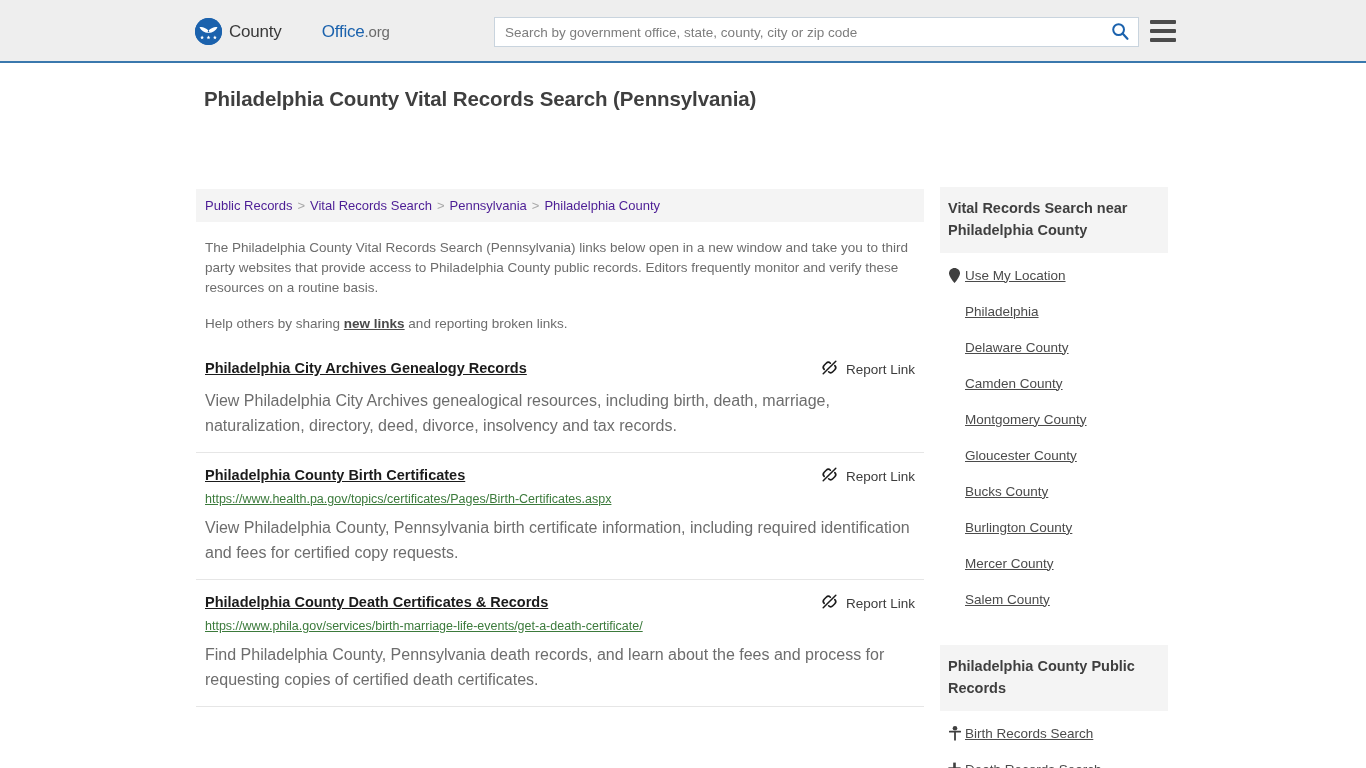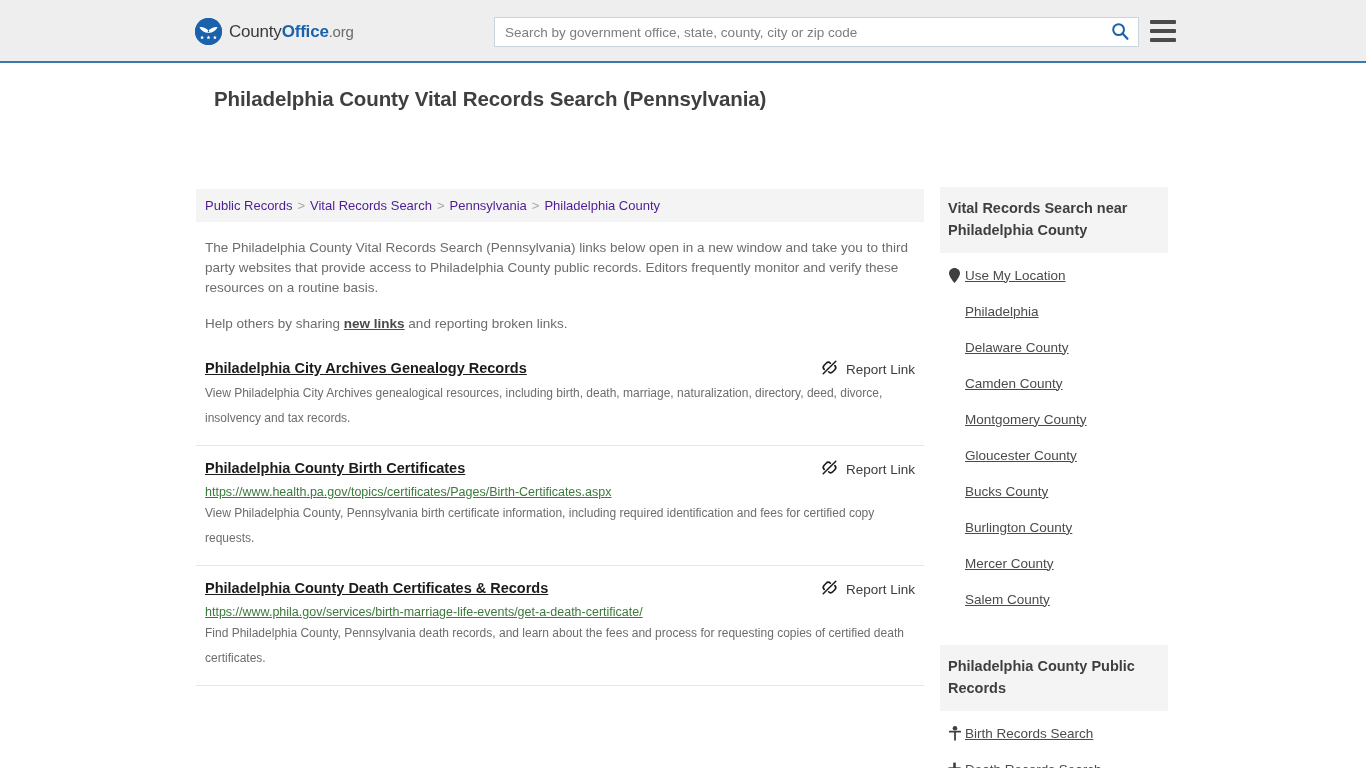--- a/index.html
+++ b/index.html
@@ -40,21 +40,21 @@
     display: block;
     flex: 0 0 auto;
   }
   #brand-text {
     font-size: 17px;
     color: #2b2b2b;
     letter-spacing: -0.2px;
     white-space: nowrap;
   }
   #brand-text .b-county { color: #3a3a3a; }
-  #brand-text .b-office { color: #1b62ad; font-weight: bold; }
+  #brand-text .b-office { color: #1b62ad; font-weight: normal; margin-left: 40px; }
   #brand-text .b-org { color: #6b6b6b; font-size: 15px; }
 
   #search-wrap {
     position: absolute;
     left: 494px;
     top: 17px;
     width: 645px;
     height: 30px;
     background: #ffffff;
     border: 1px solid #c9d4de;
@@ -102,21 +102,21 @@
   }
 
   
   #page {
     position: relative;
     width: 1366px;
   }
 
   #page-title {
     position: absolute;
-    left: 214px;
+    left: 204px;
     top: 24px;
     font-size: 20.5px;
     font-weight: bold;
     color: #3f3f3f;
     letter-spacing: -0.1px;
   }
 
   
   #main-col {
     position: absolute;
@@ -187,24 +187,24 @@
   }
   .result-url {
     display: block;
     font-size: 12.5px;
     color: #3b7a3b;
     margin-top: 4px;
     line-height: 16px;
     word-break: break-all;
   }
   .result-desc {
-    font-size: 12px;
+    font-size: 16px;
     color: #6d6d6d;
     line-height: 25px;
-    margin-top: 1px;
+    margin-top: 8px;
   }
 
   
   #sidebar {
     position: absolute;
     left: 940px;
     top: 124px;
     width: 228px;
   }
   .side-box + .side-box { margin-top: 28px; }

